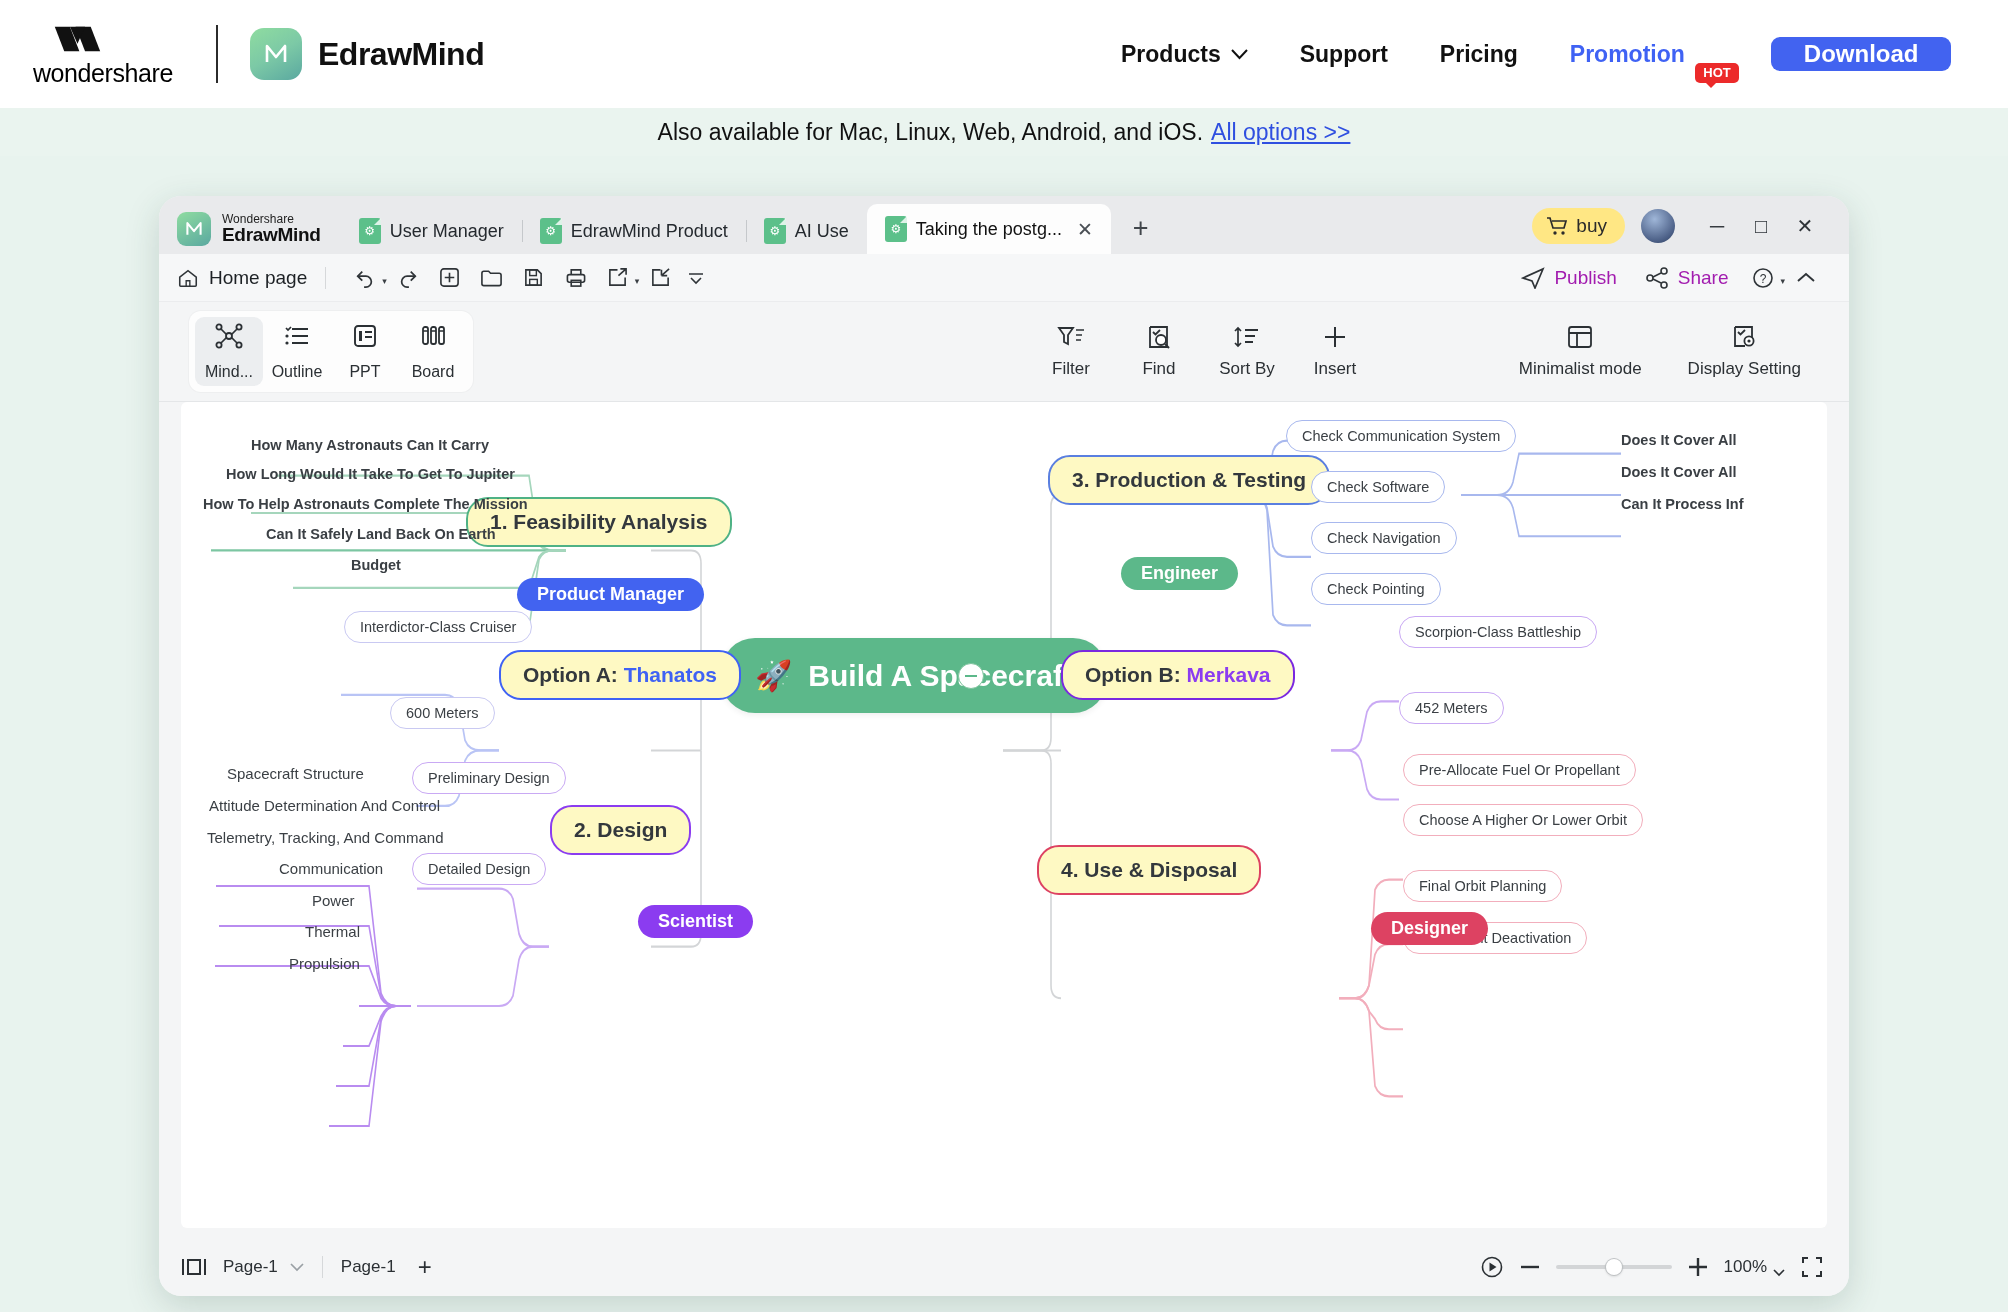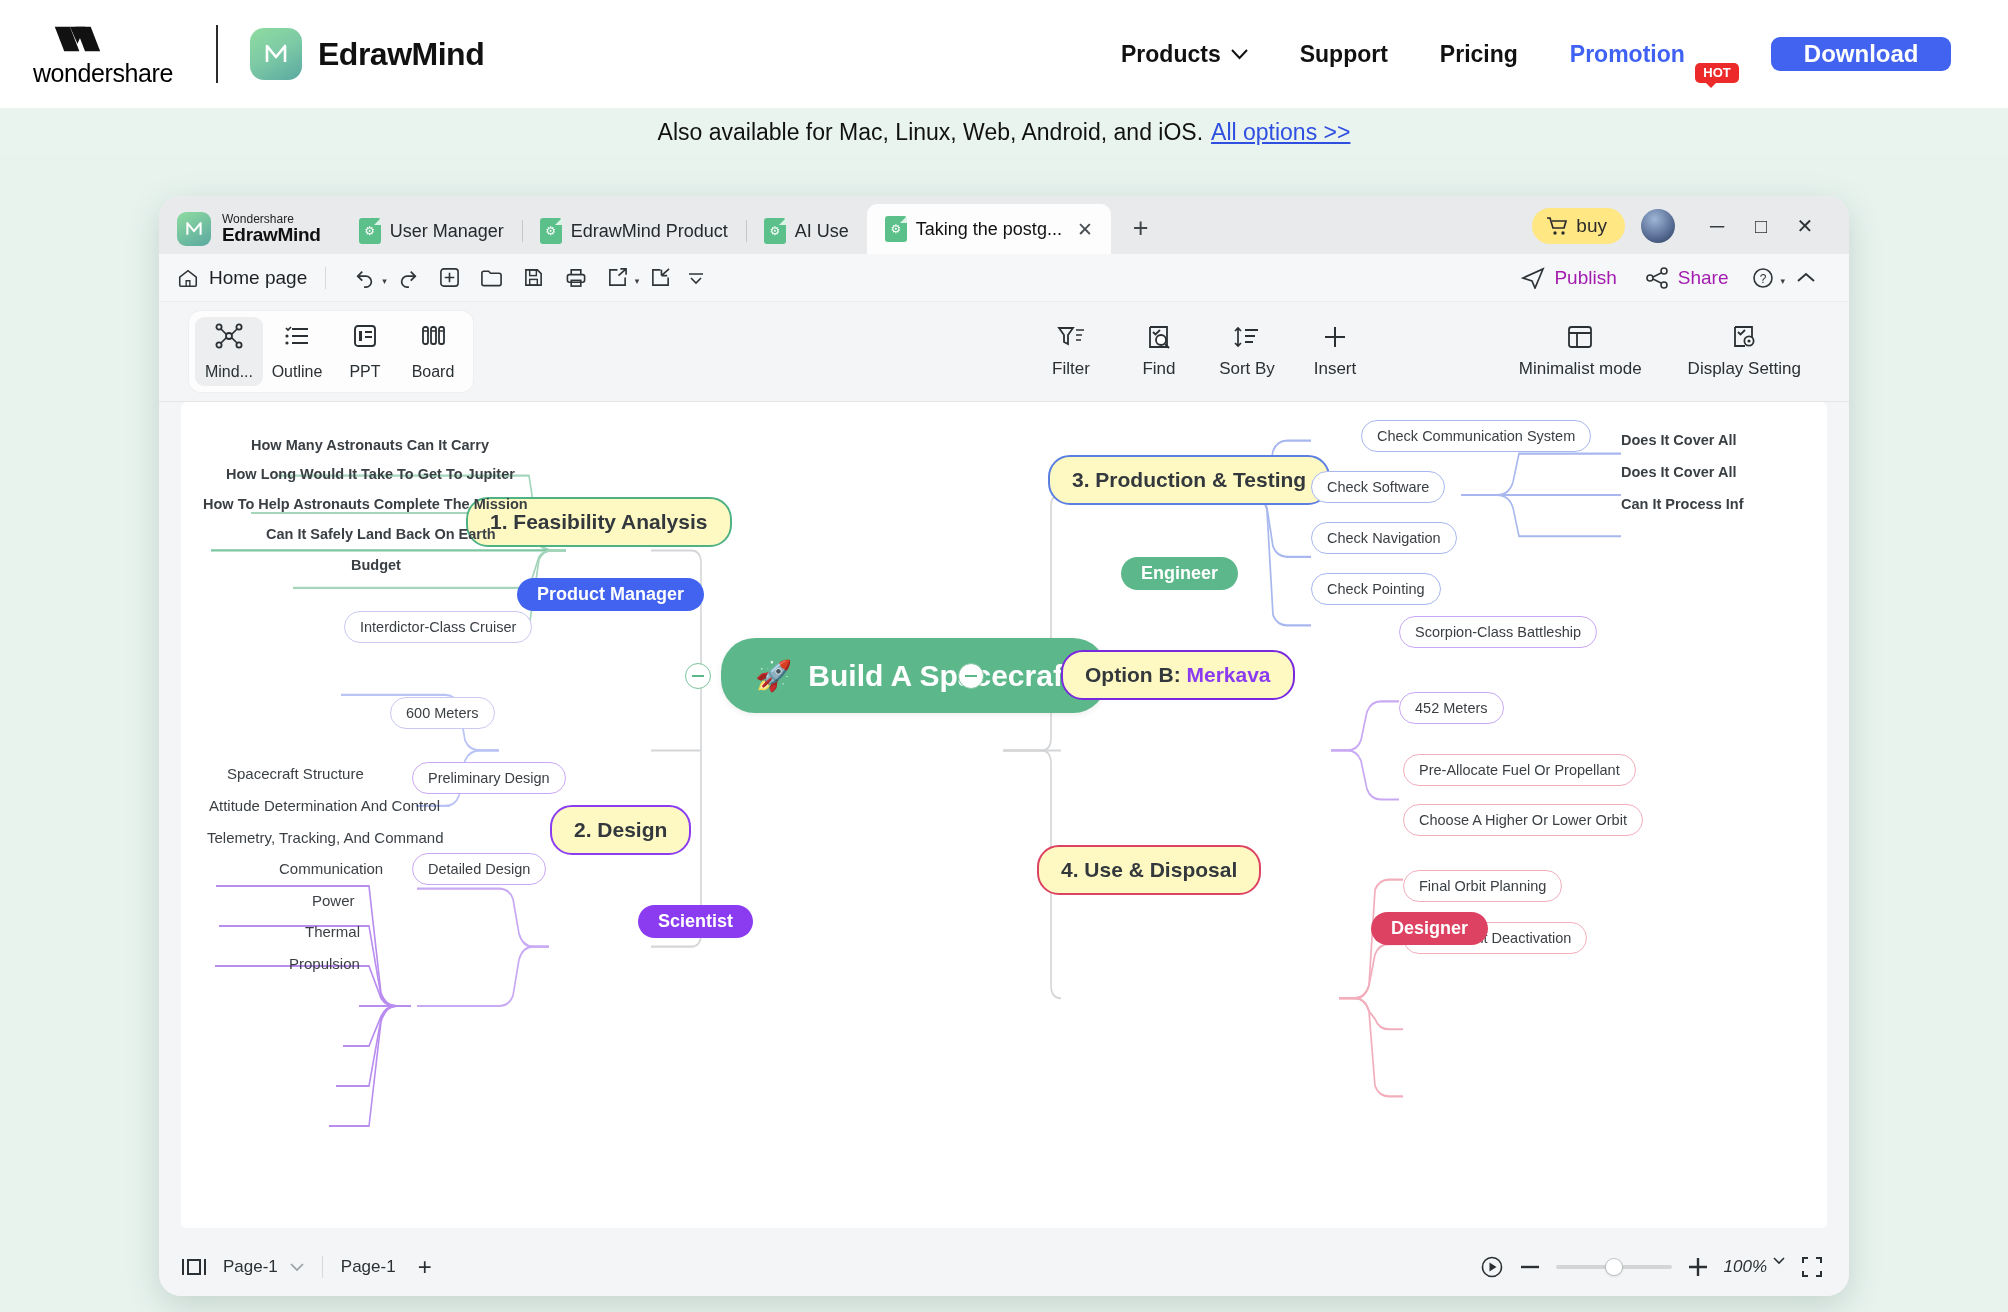--- a/index.html
+++ b/index.html
@@ -230,21 +230,21 @@
     padding: 0 26px 0 22px; flex: none;
   }
   .sb-left { display: flex; align-items: center; gap: 0; }
   .page-sel { display:flex; align-items:center; gap:12px; font-size:17px; color:#2b3034; margin-left:16px; cursor:pointer;}
   .sb-sep { width:1px; height:22px; background:#d6d8da; margin:0 18px; }
   .page-tab { font-size:17px; color:#2b3034; cursor:pointer; }
   .sb-plus { font-size:24px; color:#2b3034; margin-left:22px; cursor:pointer; }
   .sb-right { margin-left:auto; display:flex; align-items:center; gap:16px; }
   .zoom-slider { width: 116px; height: 4px; background: #d3d5d7; border-radius: 2px; position: relative; cursor:pointer;}
   .zoom-knob { position:absolute; left:50%; top:-6px; width:16px; height:16px; border-radius:50%; background:#fff; box-shadow:0 0 0 1px #bfc2c4, 0 1px 3px rgba(0,0,0,.2); transform:translateX(-50%);}
-  .zoom-val { font-size:17px; color:#2b3034; display:flex; align-items:flex-start; gap:6px; cursor:pointer;font-style:italic;}
+  .zoom-val { font-size:17px; color:#2b3034; display:flex; align-items:flex-end; gap:6px; cursor:pointer;}
   .icon-btn { cursor: pointer; color:#2b3034; display:flex; align-items:center; }
 </style>
 </head>
 <body>
 
 <div class="site-header">
   <div class="brand-left">
     <div class="ws-logo">
       <svg class="ws-mark" viewBox="0 0 110 38">
         <polygon points="4,6 20,6 30,32 14,32" fill="#111"></polygon>
@@ -601,40 +601,44 @@
 
       <div class="node lvl1" style="left:285px; top:95px; border-color:#4fb285;">
         <span>1. Feasibility Analysis</span>
       </div>
       <div class="node leaf-text" style="left:70px; top:35px;">How Many Astronauts Can It Carry</div>
       <div class="node leaf-text" style="left:45px; top:64px;">How Long Would It Take To Get To Jupiter</div>
       <div class="node leaf-text" style="left:22px; top:94px;">How To Help Astronauts Complete The Mission</div>
       <div class="node leaf-text" style="left:85px; top:124px;">Can It Safely Land Back On Earth</div>
       <div class="node leaf-text" style="left:170px; top:155px;">Budget</div>
 
+      <div class="node lvl1" style="left:318px; top:248px; border-color:#3f62f4;">
+        <span>Option A:</span>
+        <span style="color:#3f62f4;">Thanatos</span>
+      </div>
       <div class="node lvl2" style="left:163px; top:209px;">Interdictor-Class Cruiser</div>
       <div class="node lvl2" style="left:209px; top:295px;">600 Meters</div>
 
       <div class="node lvl1" style="left:369px; top:403px; border-color:#8b3cf0;">
         <span>2. Design</span>
       </div>
       <div class="node lvl2" style="left:231px; top:360px; border-color:#c9a9f4;">Preliminary Design</div>
       <div class="node lvl2" style="left:231px; top:451px; border-color:#c9a9f4;">Detailed Design</div>
       <div class="node leaf-plain" style="left:46px; top:363px;">Spacecraft Structure</div>
       <div class="node leaf-plain" style="left:28px; top:395px;">Attitude Determination And Control</div>
       <div class="node leaf-plain" style="left:26px; top:427px;">Telemetry, Tracking, And Command</div>
       <div class="node leaf-plain" style="left:98px; top:458px;">Communication</div>
       <div class="node leaf-plain" style="left:131px; top:490px;">Power</div>
       <div class="node leaf-plain" style="left:124px; top:521px;">Thermal</div>
       <div class="node leaf-plain" style="left:108px; top:553px;">Propulsion</div>
 
       <div class="node lvl1" style="left:867px; top:53px; border-color:#5a7fe0;">
         <span>3. Production &amp; Testing</span>
       </div>
-      <div class="node lvl2" style="left:1180px; top:18px; border-color:#a8b8ee;">Check Communication System</div>
+      <div class="node lvl2" style="left:1105px; top:18px; border-color:#a8b8ee;">Check Communication System</div>
       <div class="node lvl2" style="left:1130px; top:69px; border-color:#a8b8ee;">Check Software</div>
       <div class="node lvl2" style="left:1130px; top:120px; border-color:#a8b8ee;">Check Navigation</div>
       <div class="node lvl2" style="left:1130px; top:171px; border-color:#a8b8ee;">Check Pointing</div>
       <div class="node leaf-text" style="left:1440px; top:30px;">Does It Cover All</div>
       <div class="node leaf-text" style="left:1440px; top:62px;">Does It Cover All</div>
       <div class="node leaf-text" style="left:1440px; top:94px;">Can It Process Inf</div>
 
       <div class="node lvl1" style="left:880px; top:248px; border-color:#7a28e0;">
         <span>Option B:</span>
         <span style="color:#8b3cf0;">Merkava</span>

